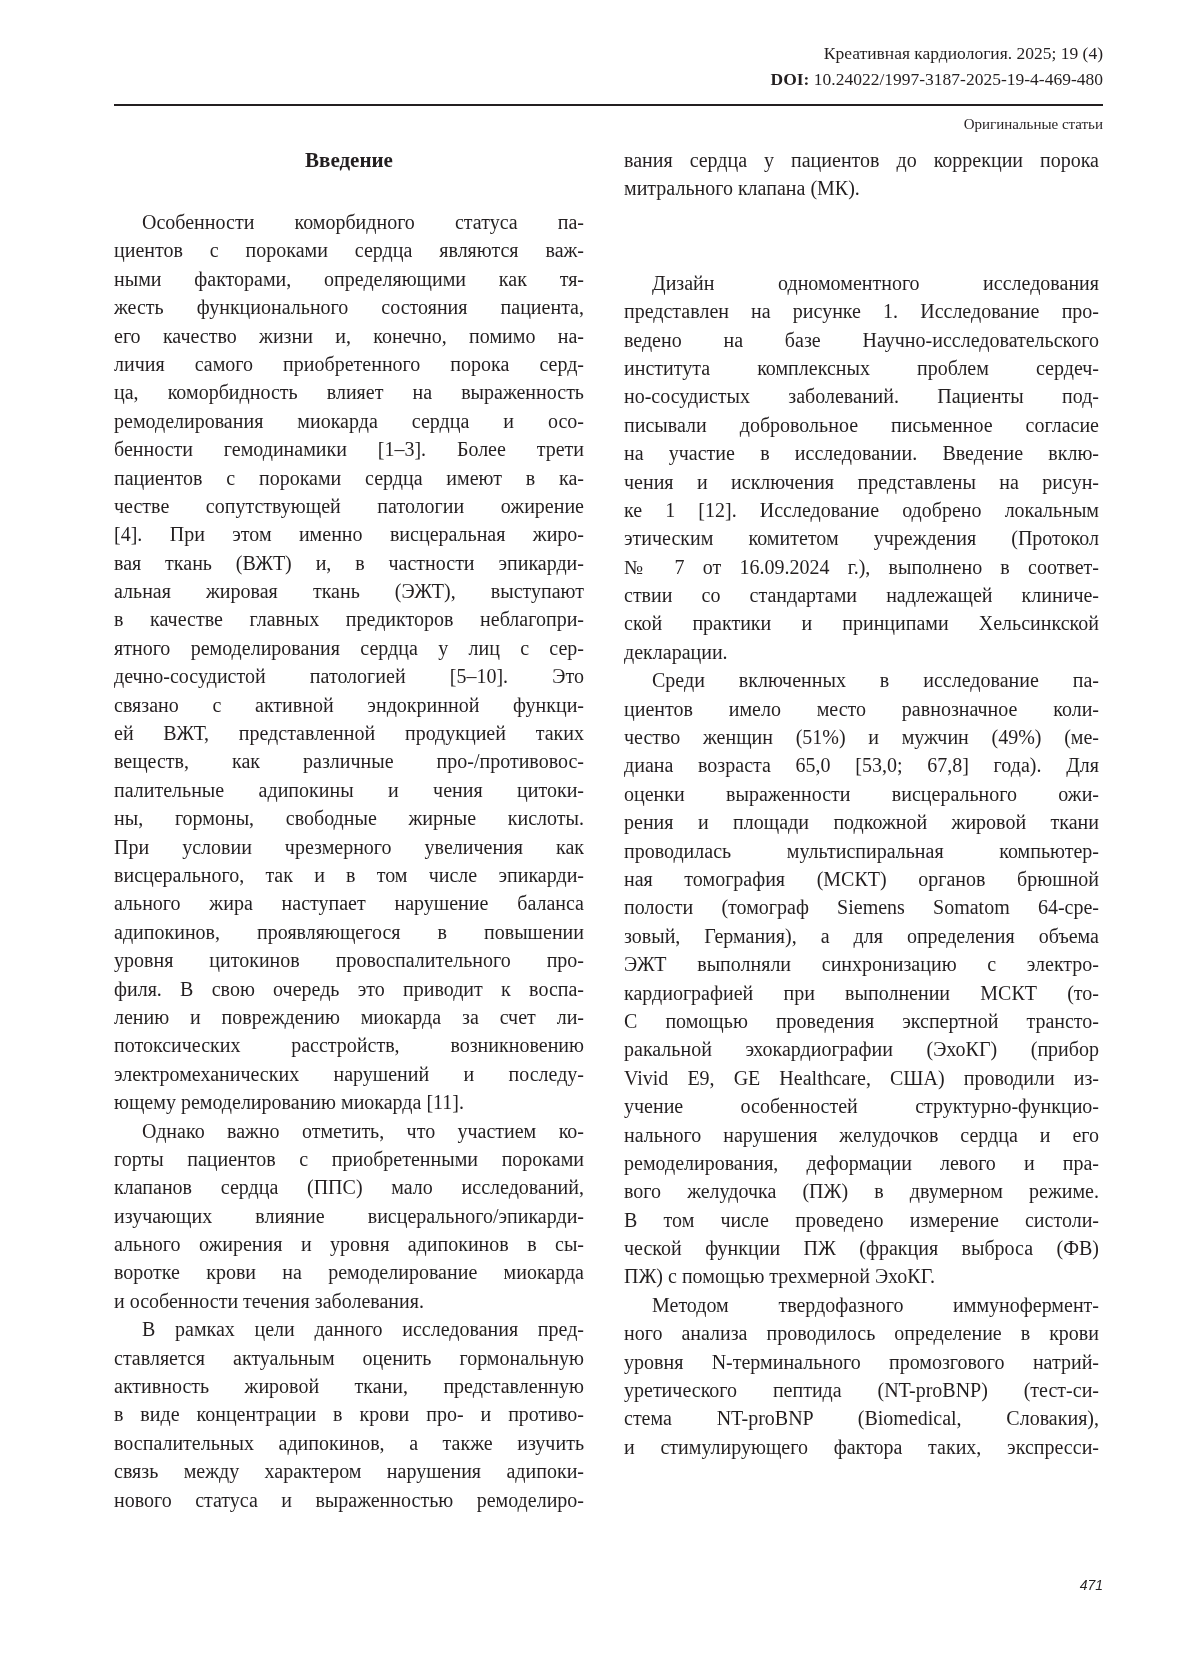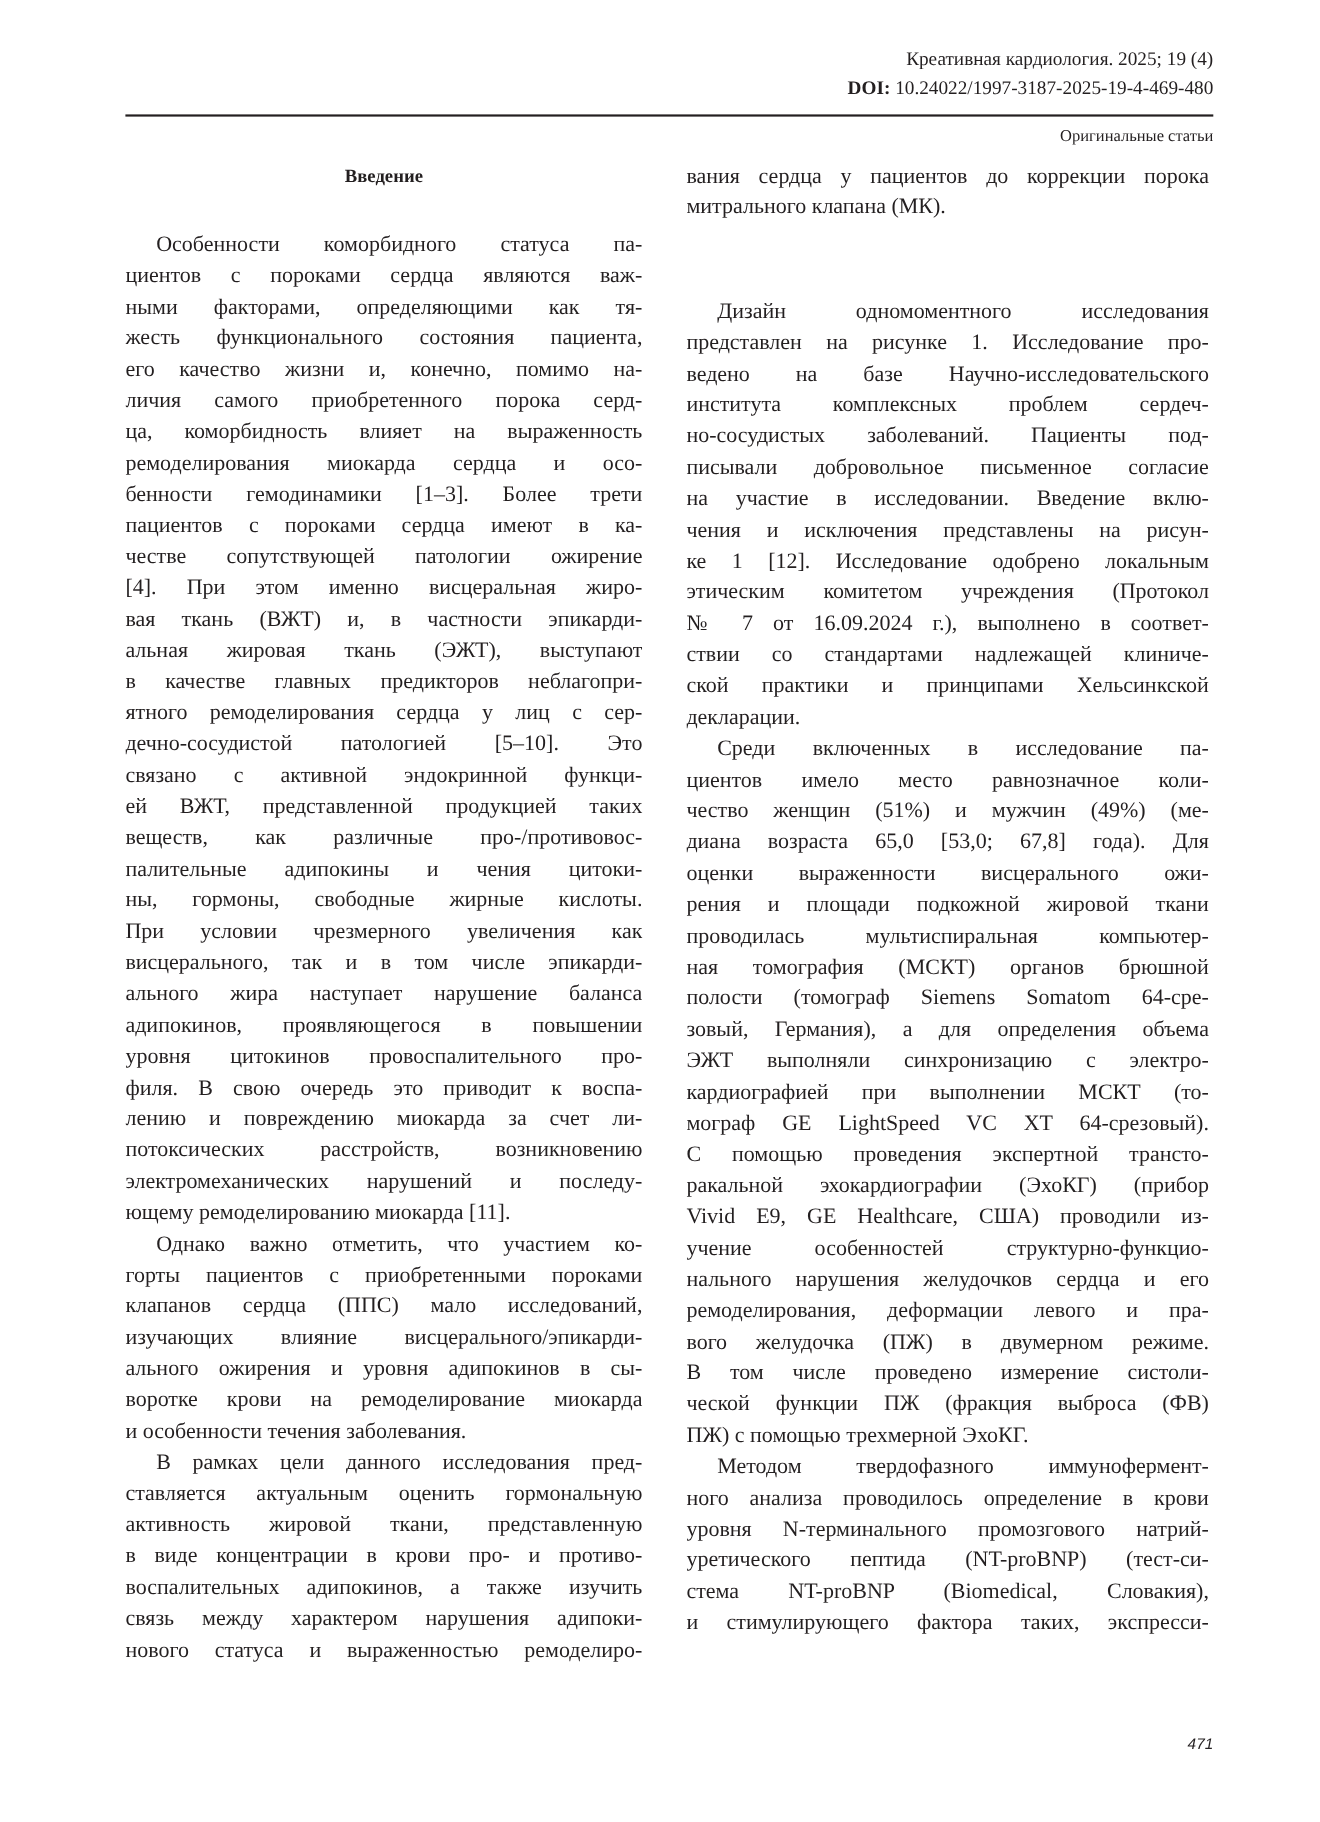--- a/index.html
+++ b/index.html
@@ -10,21 +10,21 @@
   .doi { font-size: 17.5px; line-height: 26px; }
   .doi b { font-weight: bold; }
   .rule { position: absolute; left: 114px; right: 97px; top: 104px; height: 0; border-top: 2px solid #231f20; }
   .section-label { position: absolute; right: 97px; top: 114px; font-size: 15px; line-height: 20px; }
   .col { position: absolute; top: 146px; font-size: 20px; }
   .col-left { left: 114px; width: 470px; }
   .col-right { left: 624px; width: 475px; }
   .line { display: block; height: 28.4px; line-height: 28.4px; text-align: justify; text-align-last: justify; white-space: nowrap; overflow: hidden; }
   .line.last { text-align-last: left; }
   .indent { text-indent: 28px; }
-  h2 { font-size: 17px; font-weight: bold; text-align: center; margin: 0; height: 28px; line-height: 28px; }
+  h2 { font-size: 21px; font-weight: bold; text-align: center; margin: 0; height: 28px; line-height: 28px; }
   .gap-h-after { height: 34px; }
   .gap-h-before { height: 36px; }
   .page-number { position: absolute; right: 97px; top: 1577px; font-family: "Liberation Sans", sans-serif; font-style: italic; font-size: 14px; }
 </style>
 </head>
 <body>
 
 <div class="header">
   <div class="journal">Креативная кардиология. 2025; 19 (4)</div>
   <div class="doi"><b>DOI:</b><span> 10.24022/1997-3187-2025-19-4-469-480</span></div>
@@ -121,21 +121,20 @@
         <span class="line">чество женщин (51%) и мужчин (49%) (ме-</span>
         <span class="line">диана возраста 65,0 [53,0; 67,8] года). Для</span>
         <span class="line">оценки выраженности висцерального ожи-</span>
         <span class="line">рения и площади подкожной жировой ткани</span>
         <span class="line">проводилась мультиспиральная компьютер-</span>
         <span class="line">ная томография (МСКТ) органов брюшной</span>
         <span class="line">полости (томограф Siemens Somatom 64-сре-</span>
         <span class="line">зовый, Германия), а для определения объема</span>
         <span class="line">ЭЖТ выполняли синхронизацию с электро-</span>
         <span class="line">кардиографией при выполнении МСКТ (то-</span>
-        <span class="line">мограф GE LightSpeed VC XT 64-срезовый).</span>
         <span class="line">С помощью проведения экспертной трансто-</span>
         <span class="line">ракальной эхокардиографии (ЭхоКГ) (прибор</span>
         <span class="line">Vivid E9, GE Healthcare, США) проводили из-</span>
         <span class="line">учение особенностей структурно-функцио-</span>
         <span class="line">нального нарушения желудочков сердца и его</span>
         <span class="line">ремоделирования, деформации левого и пра-</span>
         <span class="line">вого желудочка (ПЖ) в двумерном режиме.</span>
         <span class="line">В том числе проведено измерение систоли-</span>
         <span class="line">ческой функции ПЖ (фракция выброса (ФВ)</span>
         <span class="line last">ПЖ) с помощью трехмерной ЭхоКГ.</span>

